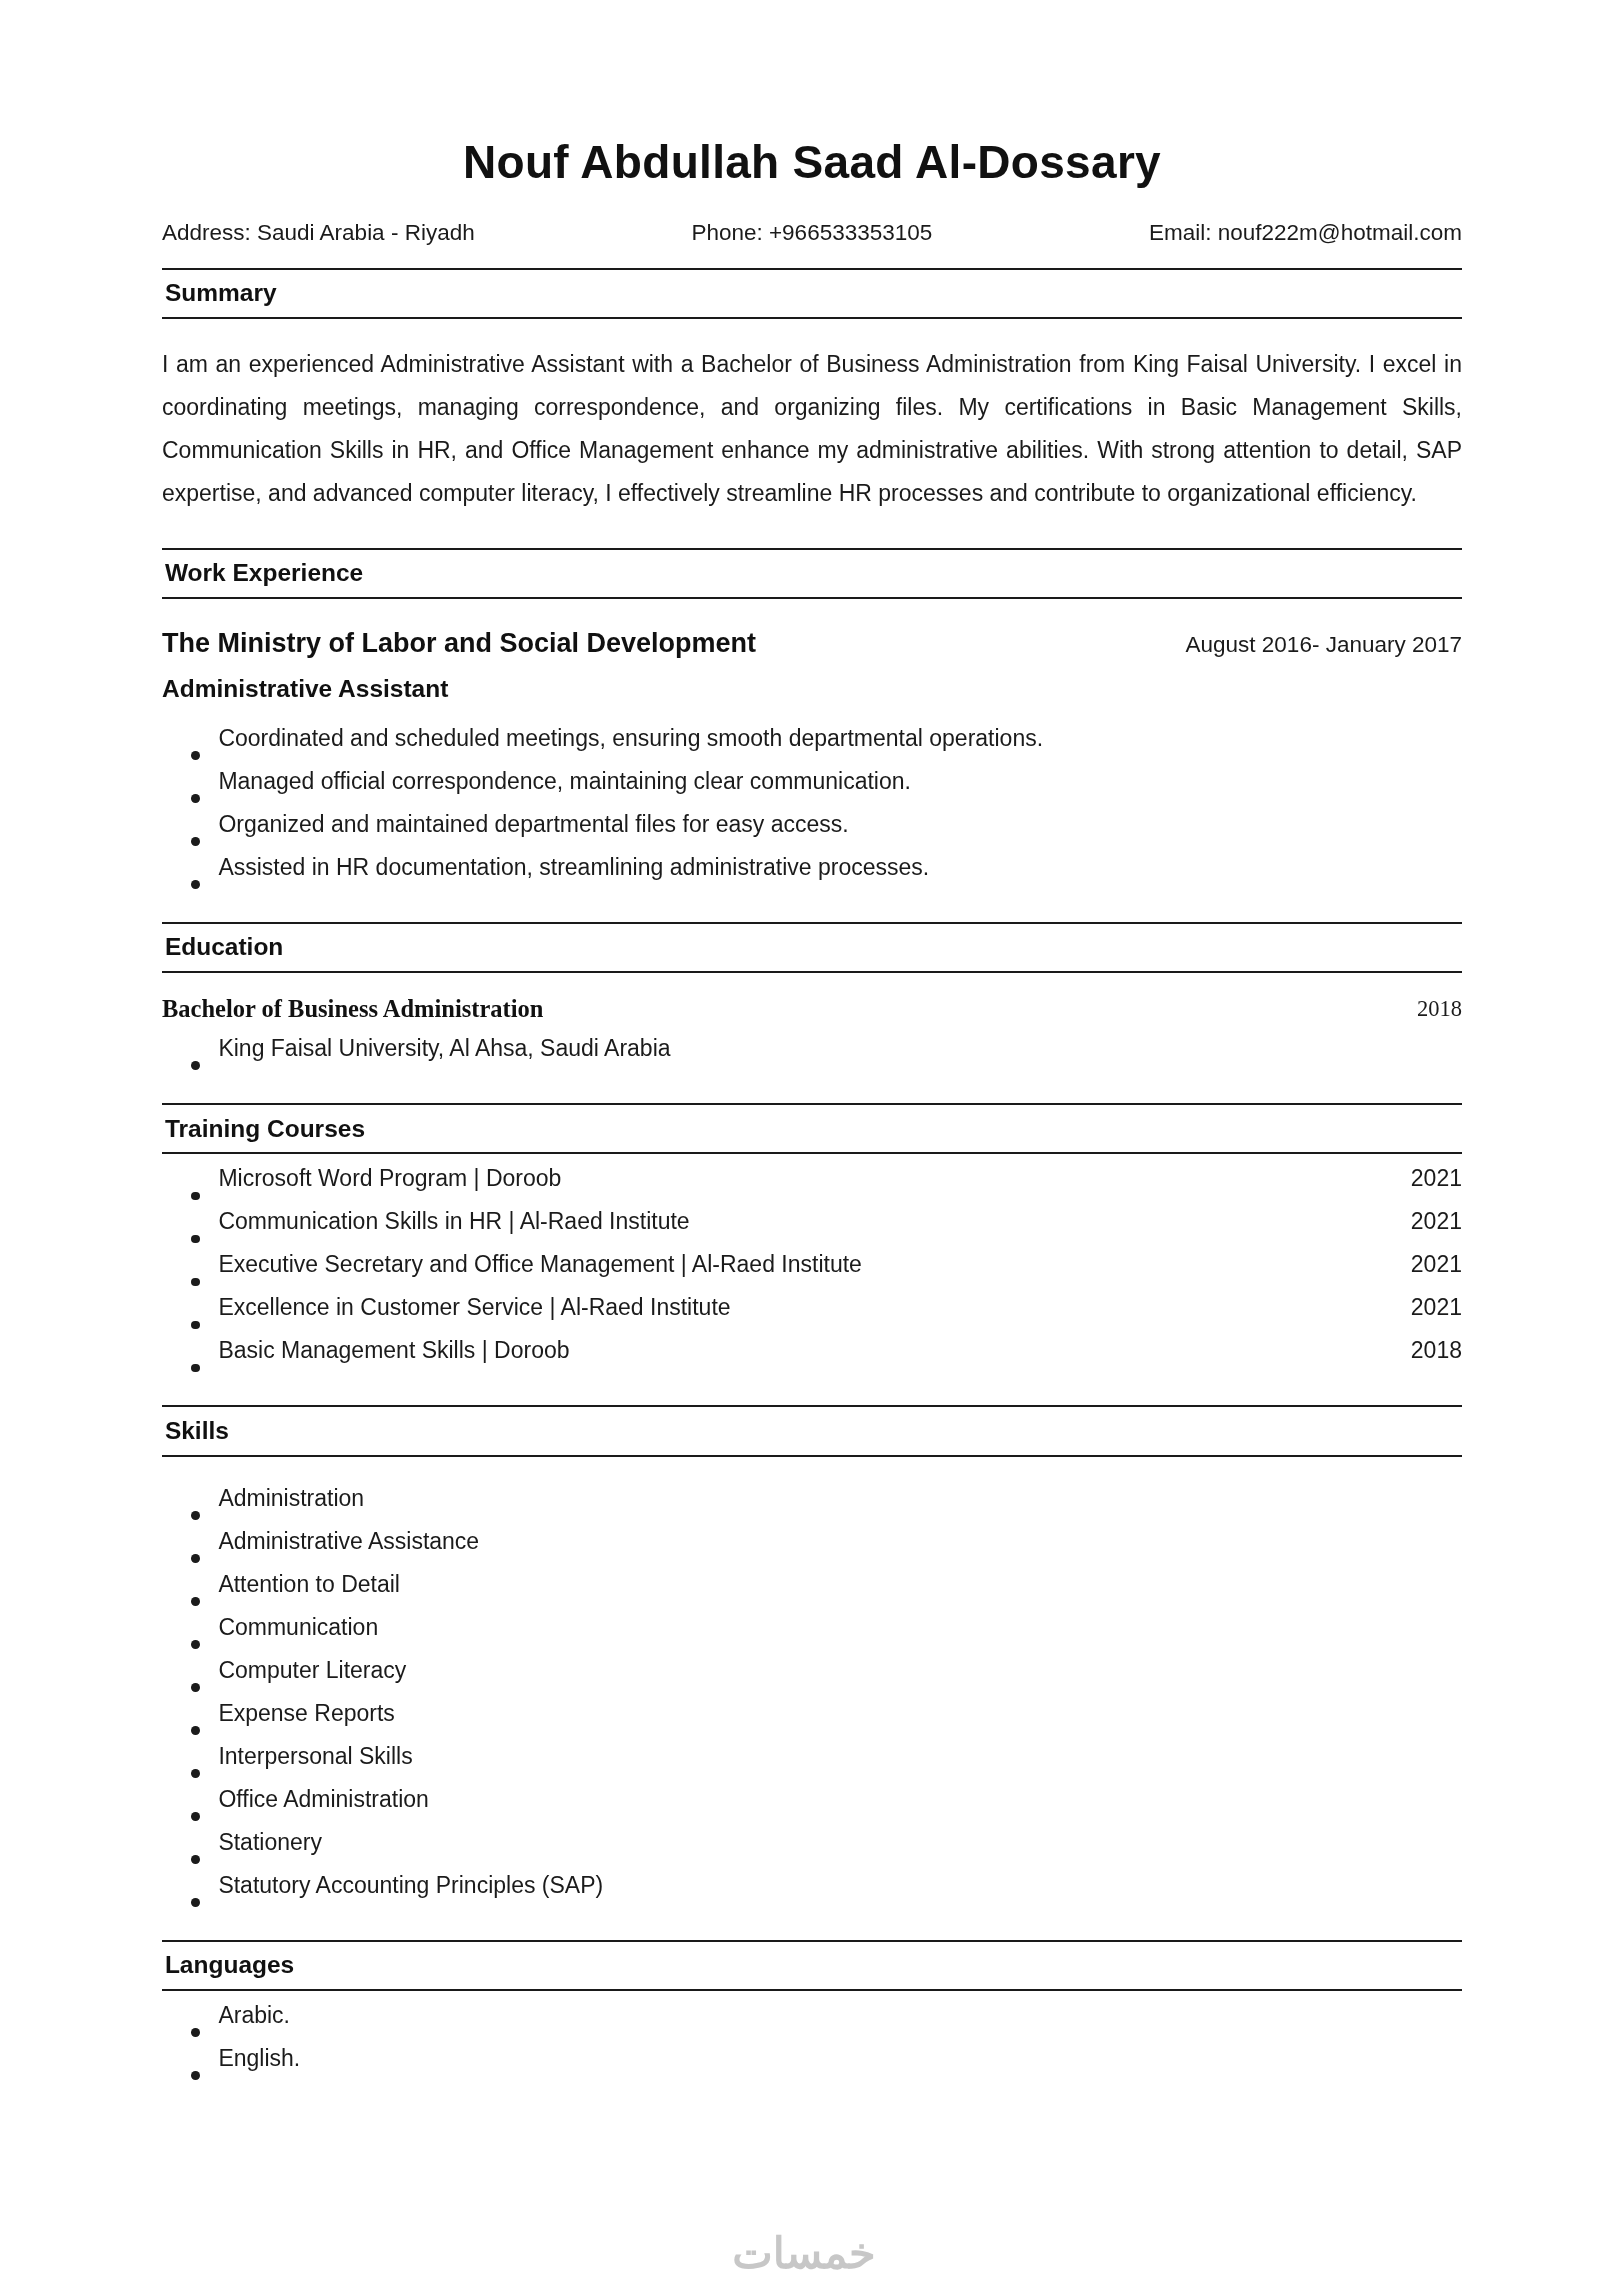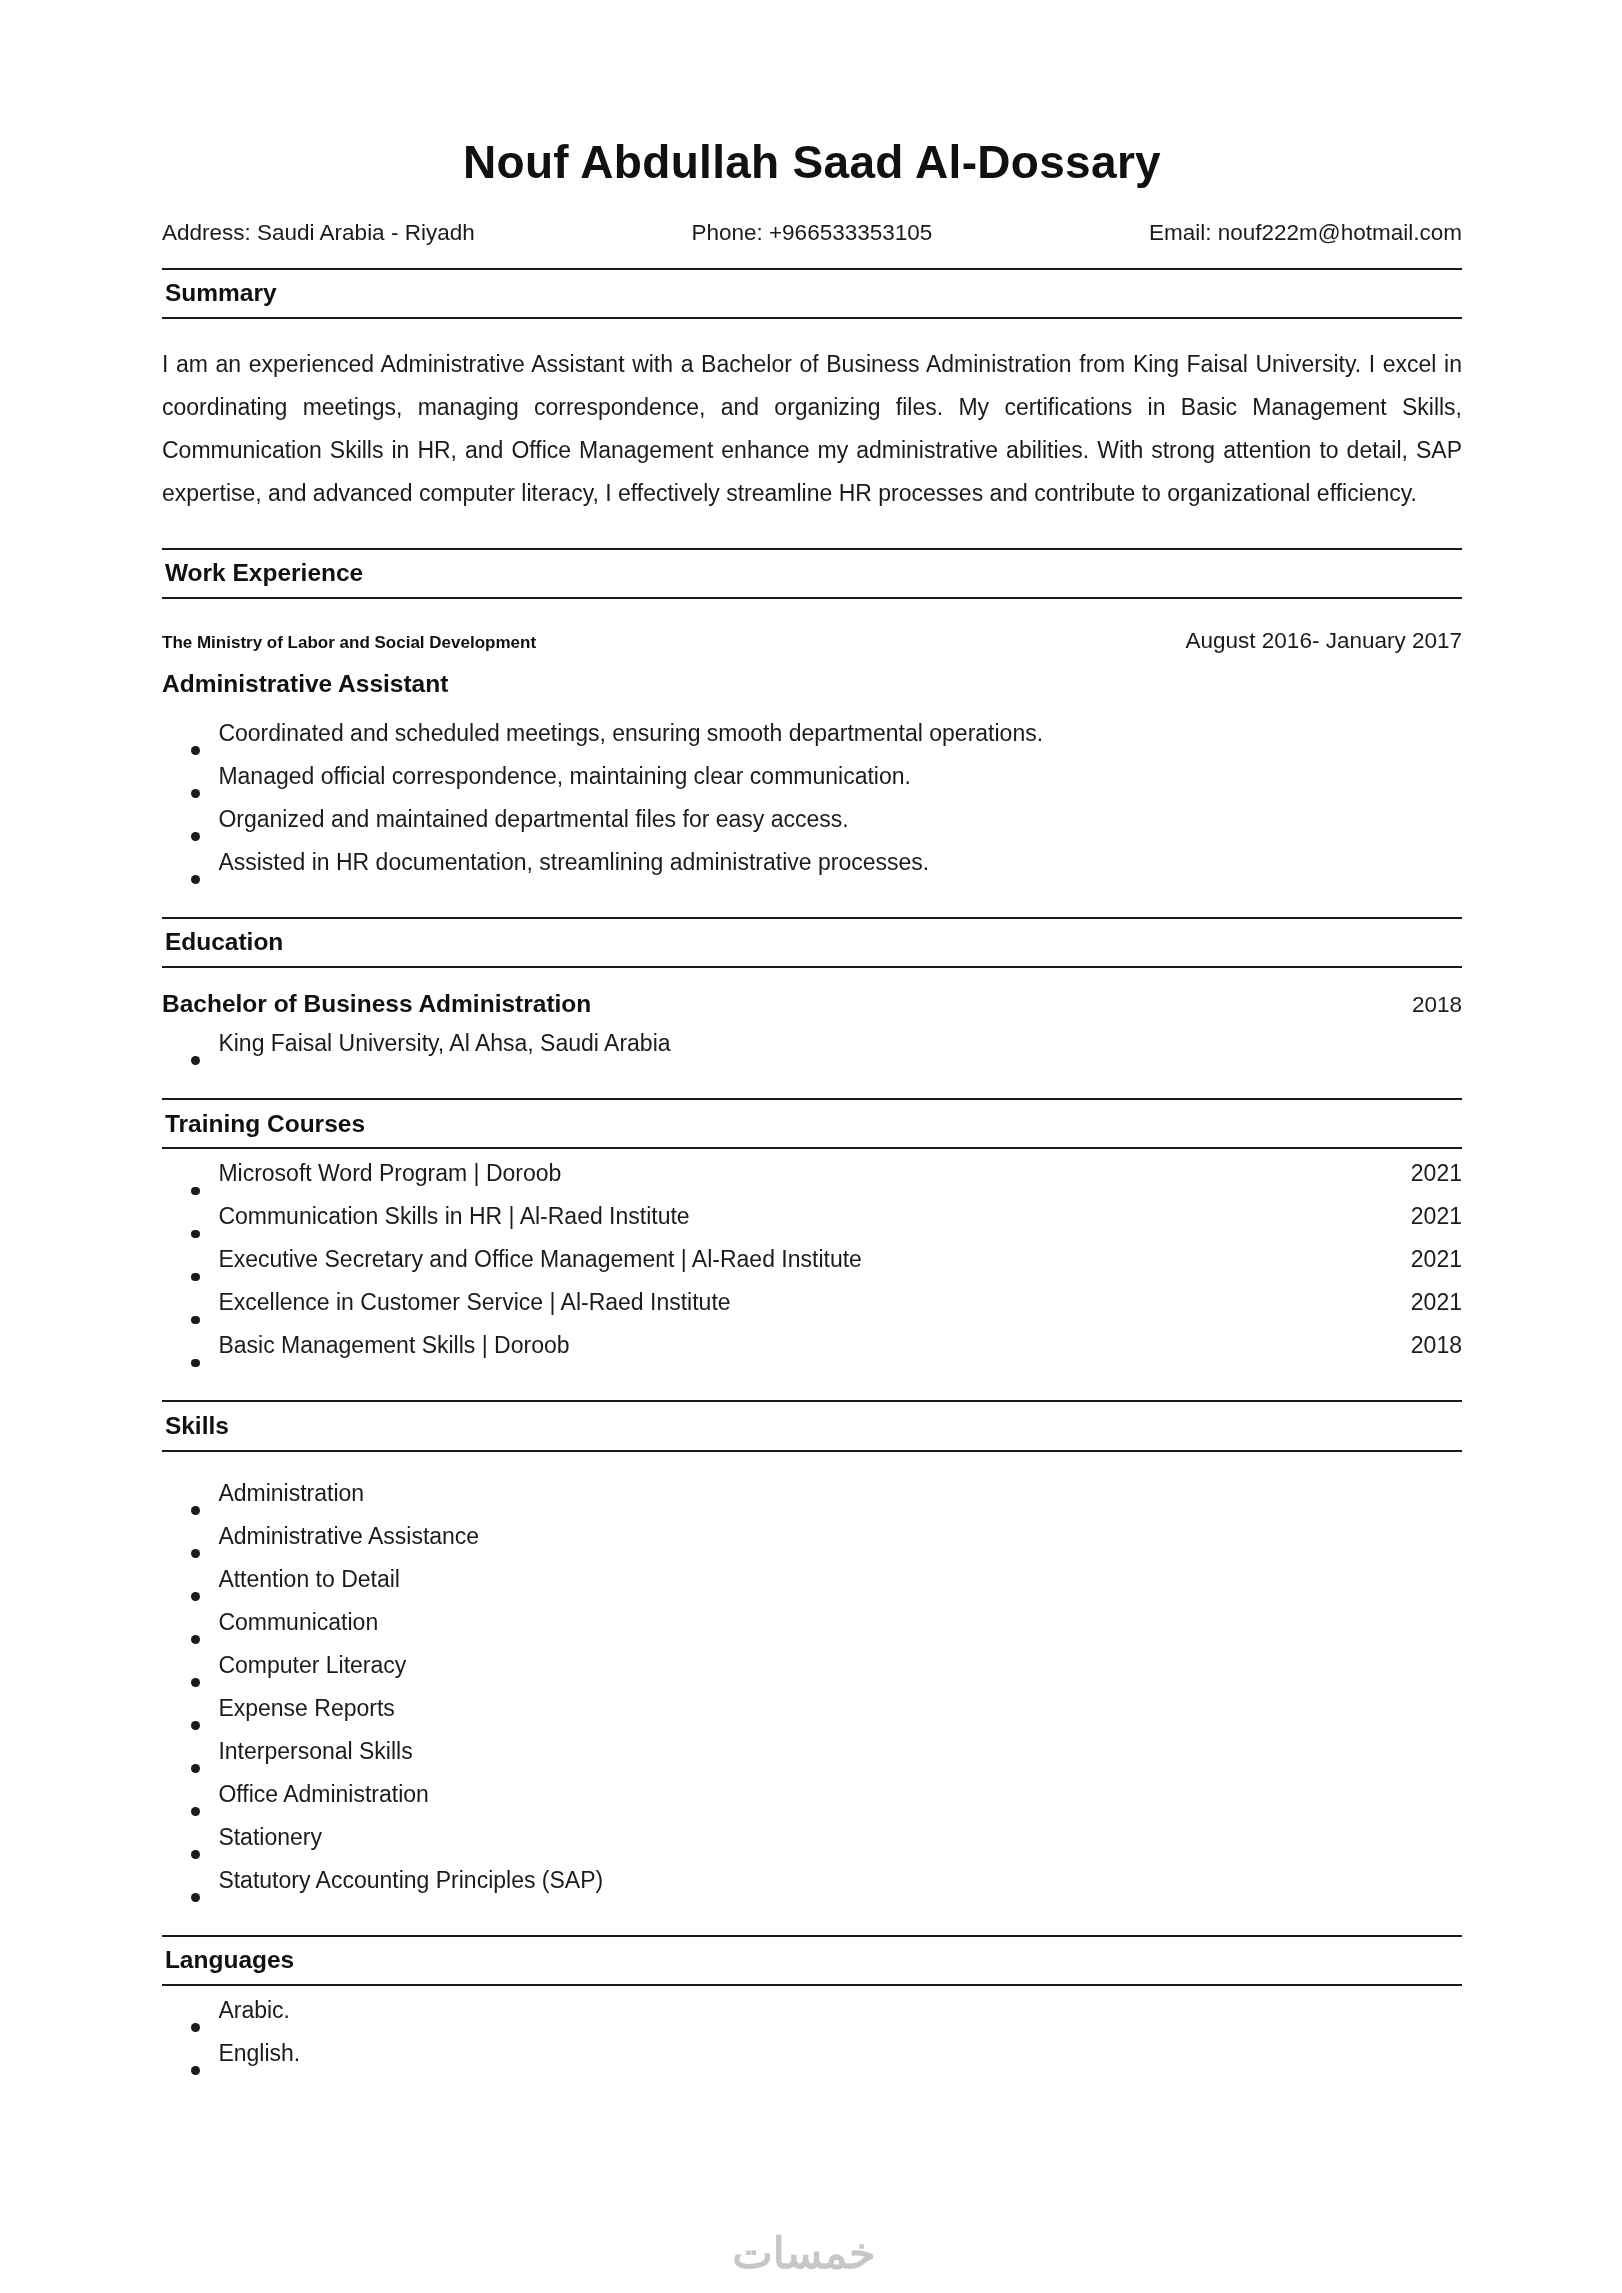--- a/index.html
+++ b/index.html
@@ -48,21 +48,21 @@
     text-align:justify;
     color:#1b1b1b;
   }
 
   .job-head {
     display:flex;
     justify-content:space-between;
     align-items:baseline;
     margin-top:29px;
   }
-  .job-title { font-weight:700; font-size:17px; color:#111; }
+  .job-title { font-weight:700; font-size:27px; color:#111; }
   .job-dates { font-size:22.5px; color:#1b1b1b; }
   .job-role { font-weight:700; font-size:24.5px; color:#111; margin-top:15.7px; }
 
   .bullets { margin-top:13.7px; }
   .bullet-row {
     display:flex;
     align-items:flex-end;
     font-size:23px;
     line-height:43px;
   }
@@ -71,22 +71,23 @@
     border-radius:50%;
     background:#1b1b1b;
     flex:none;
     margin:17.6px 18.6px 0 29px;
   }
   .row-year { margin-left:auto; padding-left:19.6px; }
 
   .degree-head {
     display:flex;
     justify-content:space-between;
-    align-items:flex-end;
+    align-items:center;
     margin-top:21.6px;
+    font-family:Liberation Serif, serif;
   }
   .degree-title { font-weight:700; font-size:24.5px; color:#111; }
   .degree-year { font-size:22.5px; color:#1b1b1b; }
 
   .watermark {
     position:absolute;
     left:0; right:14px;
     bottom:15.7px;
     text-align:center;
     font-size:43px;

